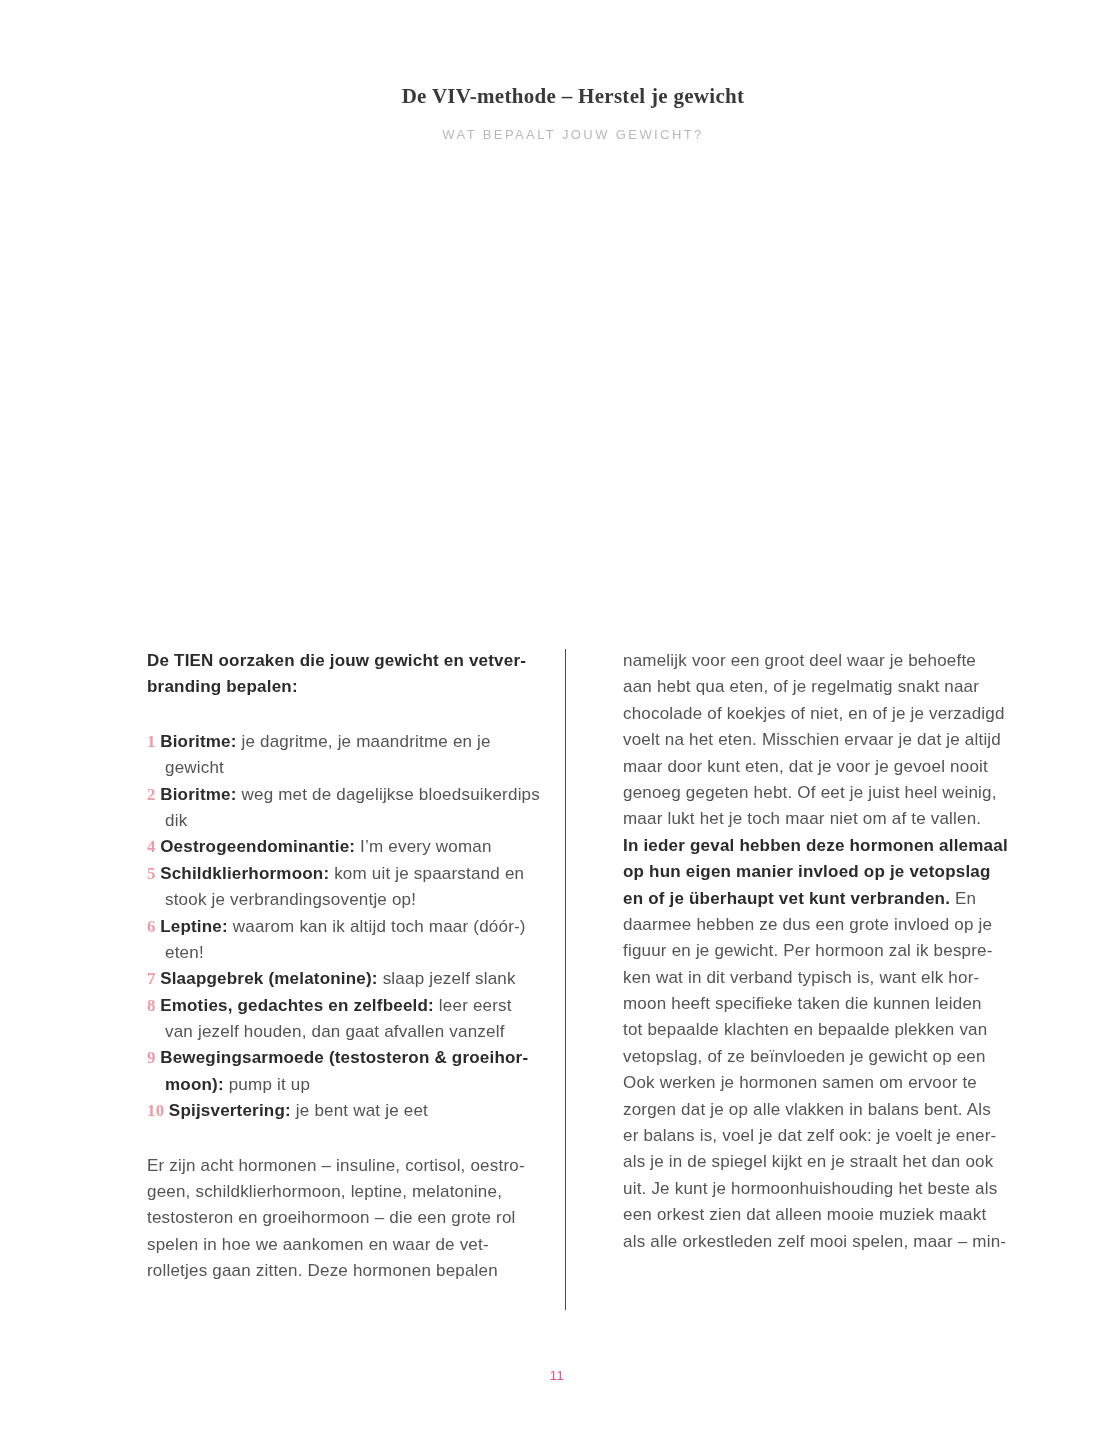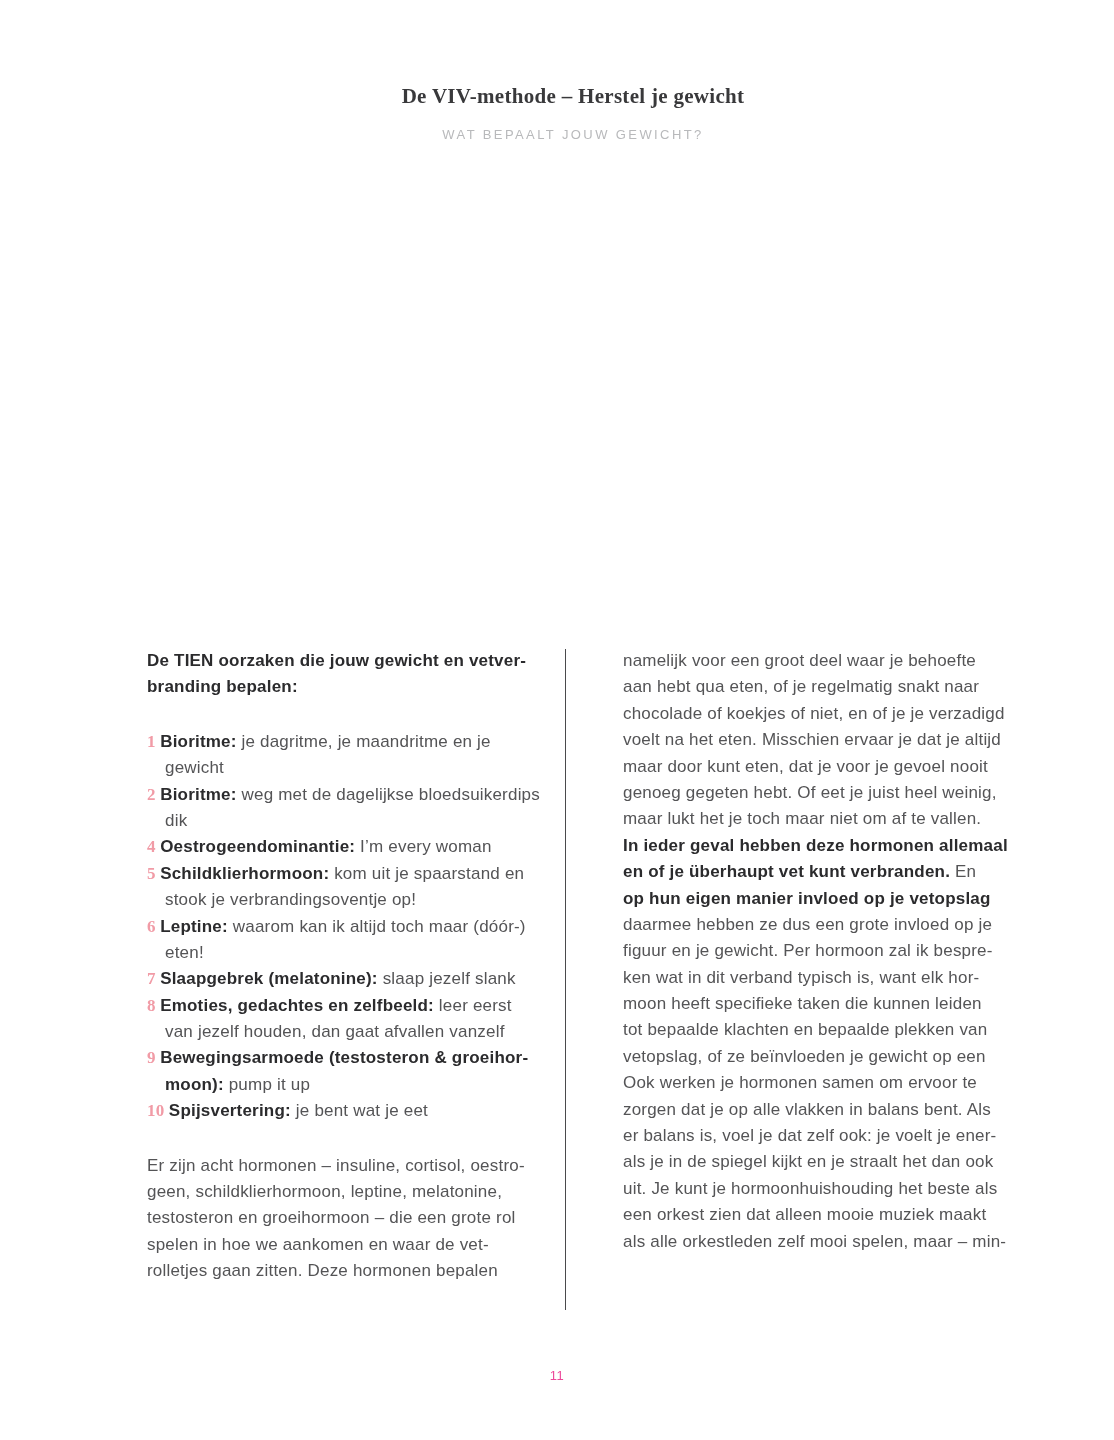--- a/index.html
+++ b/index.html
@@ -126,22 +126,22 @@
   <div class="col col-right">
     <div>
         <div class="line"><span class="sg-r">namelijk voor een groot deel waar je behoefte</span></div>
         <div class="line"><span class="sg-r">aan hebt qua eten, of je regelmatig snakt naar</span></div>
         <div class="line"><span class="sg-r">chocolade of koekjes of niet, en of je je verzadigd</span></div>
         <div class="line"><span class="sg-r">voelt na het eten. Misschien ervaar je dat je altijd</span></div>
         <div class="line"><span class="sg-r">maar door kunt eten, dat je voor je gevoel nooit</span></div>
         <div class="line"><span class="sg-r">genoeg gegeten hebt. Of eet je juist heel weinig,</span></div>
         <div class="line"><span class="sg-r">maar lukt het je toch maar niet om af te vallen.</span></div>
         <div class="line"><span class="sg-b">In ieder geval hebben deze hormonen allemaal</span></div>
+        <div class="line"><span class="sg-b">op hun eigen manier invloed op je vetopslag</span></div>
         <div class="line"><span class="sg-b">en of je überhaupt vet kunt verbranden.</span><span class="sg-r"> En</span></div>
-        <div class="line"><span class="sg-b">op hun eigen manier invloed op je vetopslag</span></div>
         <div class="line"><span class="sg-r">daarmee hebben ze dus een grote invloed op je</span></div>
         <div class="line"><span class="sg-r">figuur en je gewicht. Per hormoon zal ik bespre-</span></div>
         <div class="line"><span class="sg-r">ken wat in dit verband typisch is, want elk hor-</span></div>
         <div class="line"><span class="sg-r">moon heeft specifieke taken die kunnen leiden</span></div>
         <div class="line"><span class="sg-r">tot bepaalde klachten en bepaalde plekken van</span></div>
         <div class="line"><span class="sg-r">vetopslag, of ze beïnvloeden je gewicht op een</span></div>
         <div class="line"><span class="sg-r">Ook werken je hormonen samen om ervoor te</span></div>
         <div class="line"><span class="sg-r">zorgen dat je op alle vlakken in balans bent. Als</span></div>
         <div class="line"><span class="sg-r">er balans is, voel je dat zelf ook: je voelt je ener-</span></div>
         <div class="line"><span class="sg-r">als je in de spiegel kijkt en je straalt het dan ook</span></div>

